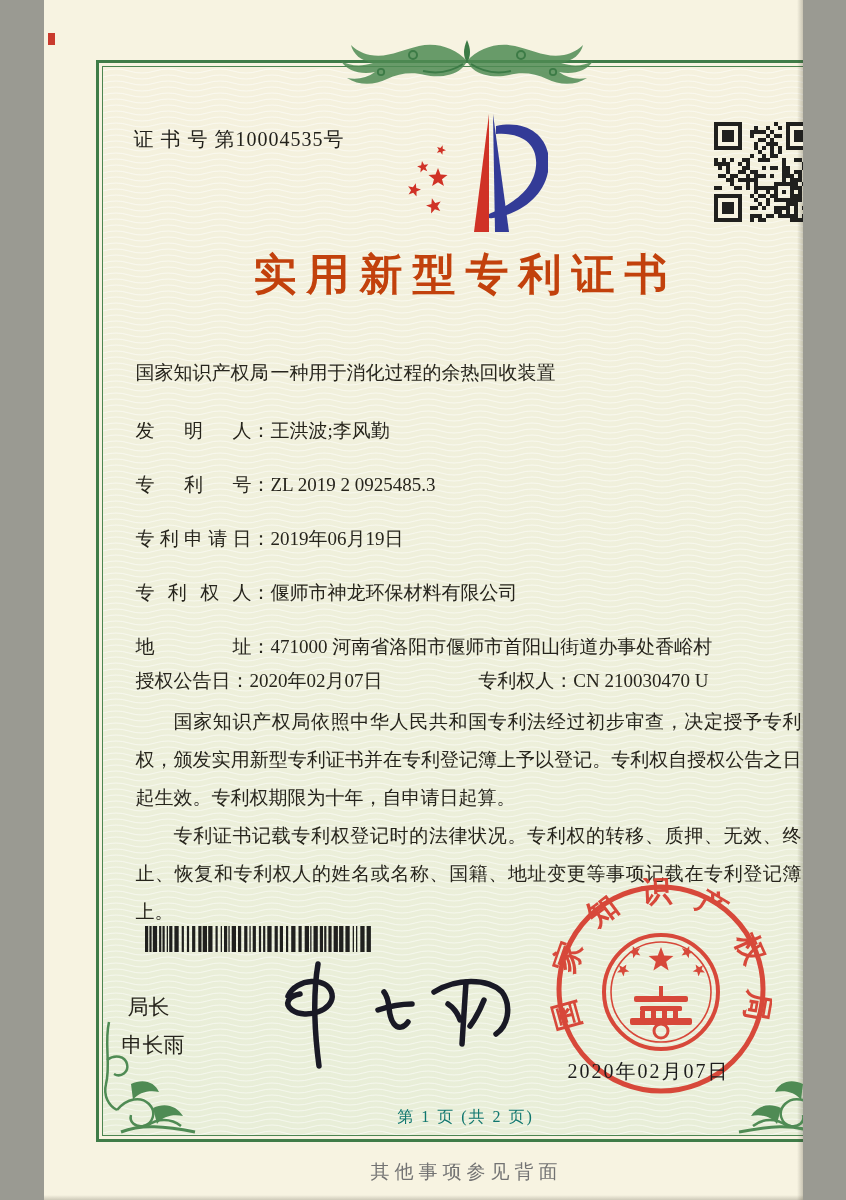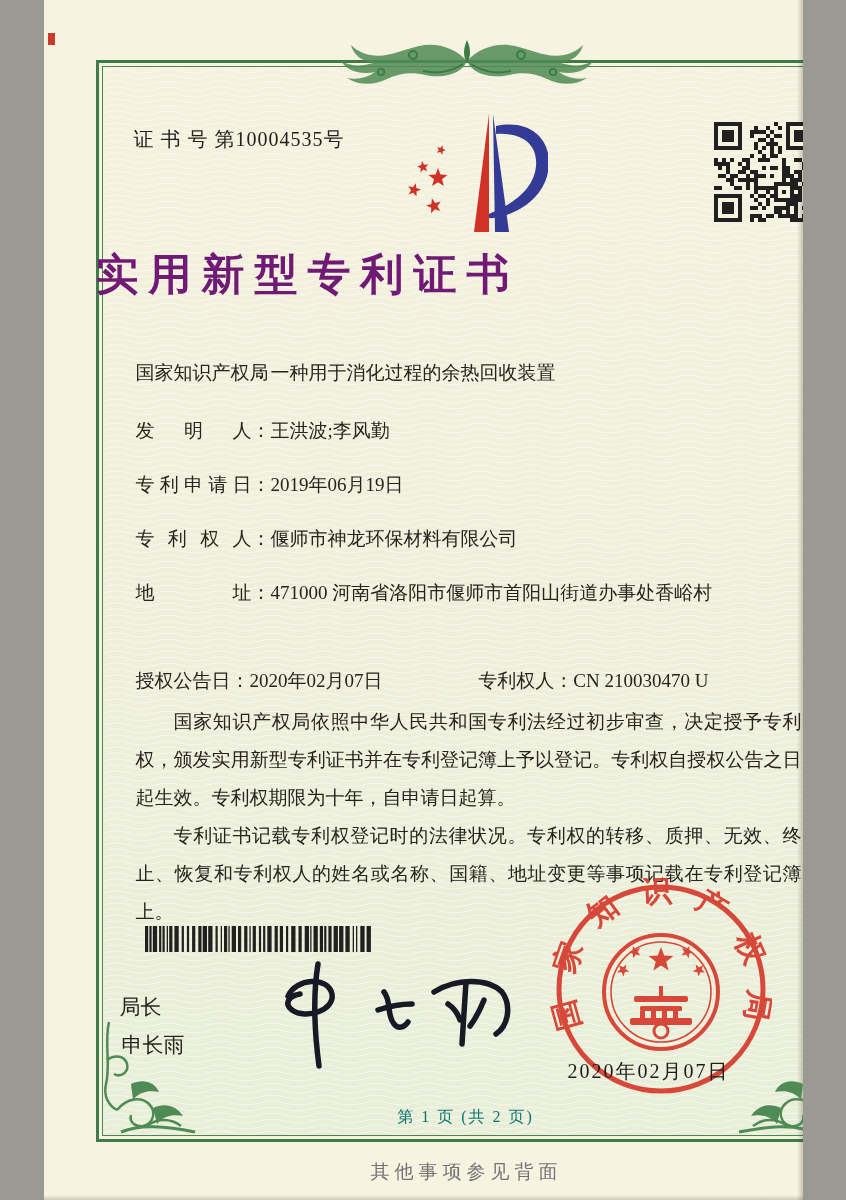--- a/index.html
+++ b/index.html
@@ -21,37 +21,37 @@
 
   .ornament-top{position:absolute;left:277px;top:28px;z-index:4;}
   .corner-fl{position:absolute;z-index:4;}
   .corner-bl{left:57px;top:1020px;}
   .corner-br{left:689px;top:1020px;transform:scaleX(-1);}
 
   .cert-no{position:absolute;left:90px;top:126px;font-size:20px;letter-spacing:1px;color:#22211b;z-index:3;}
   .logo{position:absolute;left:352px;top:110px;z-index:3;}
   .qr{position:absolute;left:670px;top:122px;z-index:3;}
 
-  .title{position:absolute;left:52px;top:246px;width:740px;text-align:left;
-         font-size:43px;font-weight:700;letter-spacing:10px;color:#701a75;z-index:3;}
+  .title{position:absolute;left:52px;top:246px;width:740px;text-align:center;
+         font-size:43px;font-weight:700;letter-spacing:10px;color:#c2410c;z-index:3;}
 
   .fields{position:absolute;left:92px;top:360px;width:670px;font-size:19px;z-index:3;}
   .field-row{margin-bottom:29px;white-space:nowrap;line-height:25px;}
   .field-row:first-child{margin-bottom:33px;}
   .f-label{display:inline-block;width:116px;text-align:justify;text-align-last:justify;}
   .grant-row{position:absolute;left:92px;top:668px;font-size:19px;white-space:nowrap;z-index:3;}
   .grant-g1{display:inline-block;width:338px;}
 
   .paras{position:absolute;left:92px;top:703px;width:666px;font-size:19px;line-height:38px;
          text-align:justify;z-index:3;}
   .paras p{margin:0;text-indent:2em;}
 
   .barcode{position:absolute;left:100px;top:926px;z-index:3;}
 
-  .officer-title{position:absolute;left:76px;top:993px;font-size:21px;z-index:3;}
+  .officer-title{position:absolute;left:84px;top:993px;font-size:21px;z-index:3;}
   .officer-name{position:absolute;left:78px;top:1031px;font-size:21px;z-index:3;}
   .signature{position:absolute;left:222px;top:952px;z-index:4;}
 
   .seal{position:absolute;left:506px;top:878px;z-index:4;opacity:.93;}
   .seal-date{position:absolute;left:524px;top:1058px;font-size:20px;letter-spacing:2px;color:#1c1c1c;z-index:5;}
 
   .page-info{position:absolute;left:52px;top:1107px;width:740px;text-align:center;
              font-size:16px;letter-spacing:2px;color:#0f766e;z-index:3;}
   .back-note{position:absolute;left:0;top:1159px;width:846px;text-align:center;
              font-size:19px;letter-spacing:5px;color:#737373;}
@@ -328,20 +328,23 @@
   <div class="title">实用新型专利证书</div>
 
   <div class="fields">
     <div class="field-row">
       <span class="f-label">国家知识产权局</span><span>：</span><span>一种用于消化过程的余热回收装置</span>
     </div>
     <div class="field-row">
       <span class="f-label">发明人</span><span>：</span><span>王洪波;李风勤</span>
     </div>
     <div class="field-row">
+      <span class="f-label">专利号</span><span>：</span><span>ZL 2019 2 0925485.3</span>
+    </div>
+    <div class="field-row">
       <span class="f-label">专利申请日</span><span>：</span><span>2019年06月19日</span>
     </div>
     <div class="field-row">
       <span class="f-label">专利权人</span><span>：</span><span>偃师市神龙环保材料有限公司</span>
     </div>
     <div class="field-row">
       <span class="f-label">地址</span><span>：</span><span>471000 河南省洛阳市偃师市首阳山街道办事处香峪村</span>
     </div>
   </div>
 

